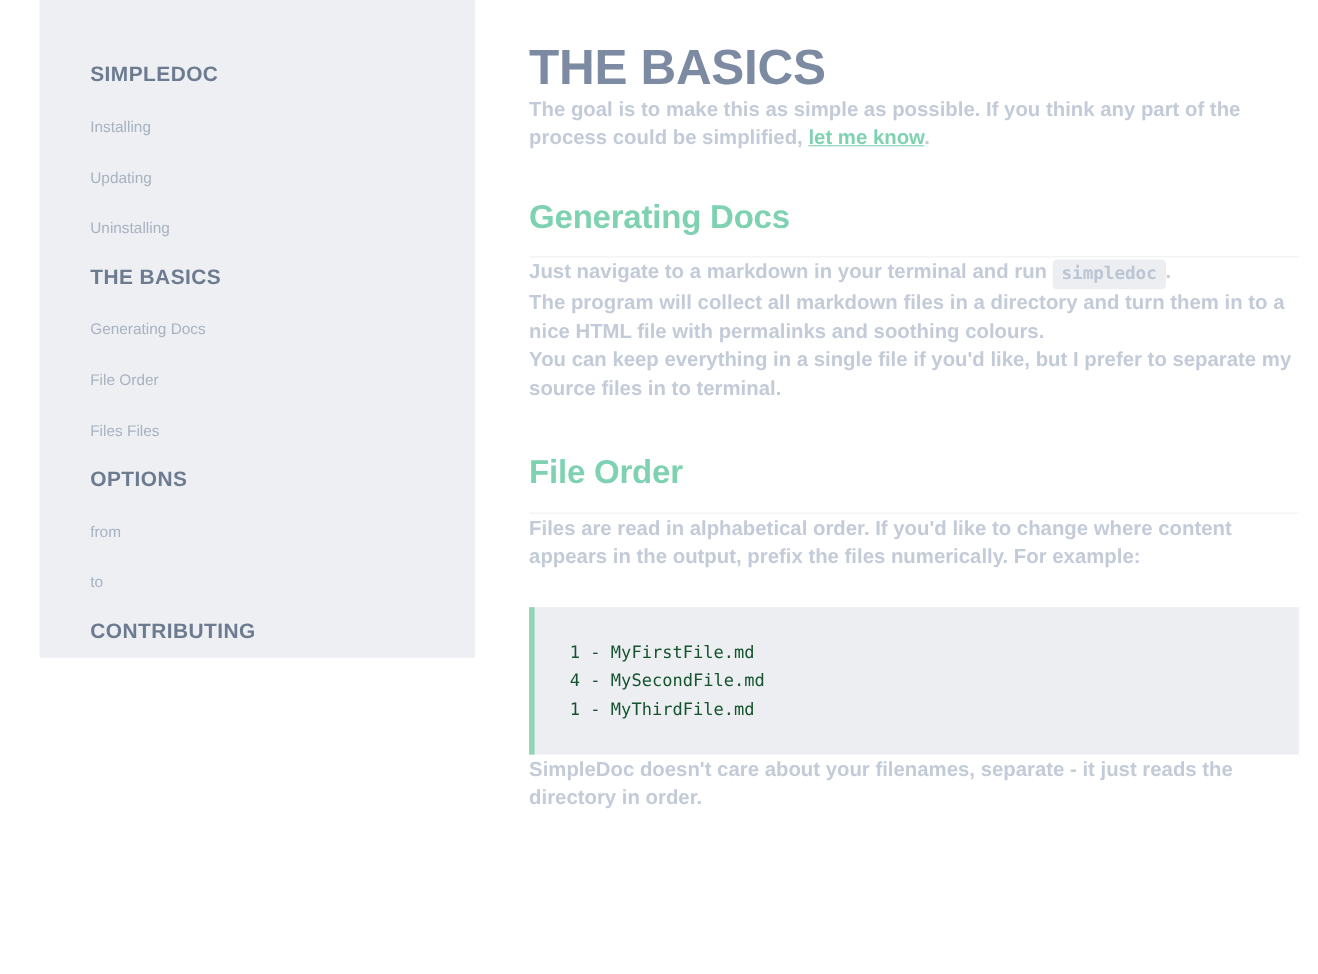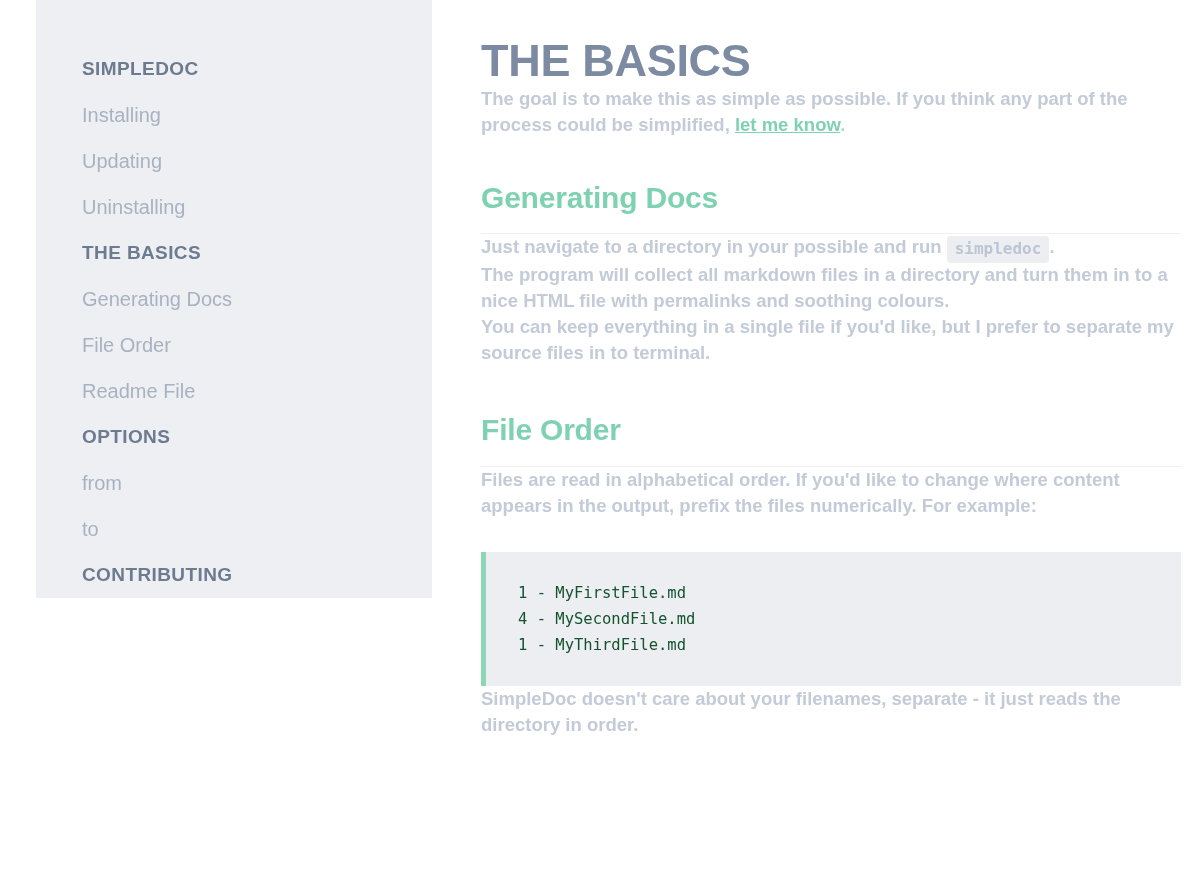--- a/index.html
+++ b/index.html
@@ -43,21 +43,21 @@
   .nav-entry.header {
     color: #6d7b91;
     font-size: 19px;
     font-weight: bold;
     letter-spacing: 0.4px;
     line-height: 46px;
     text-transform: uppercase;
   }
   .nav-entry.item {
     color: #a9b2c1;
-    font-size: 20px;
+    font-size: 14px;
     font-weight: normal;
     line-height: 46px;
   }
 
   
   .content {
     flex: 1 1 auto;
     background: #ffffff;
     padding: 36px 53px 0 49px;
     box-sizing: border-box;
@@ -152,41 +152,41 @@
   <aside class="sidebar">
     <nav class="nav">
 
       <a class="nav-entry header" href="#">SIMPLEDOC</a>
       <a class="nav-entry item" href="#">Installing</a>
       <a class="nav-entry item" href="#">Updating</a>
       <a class="nav-entry item" href="#">Uninstalling</a>
       <a class="nav-entry header" href="#">THE BASICS</a>
       <a class="nav-entry item" href="#">Generating Docs</a>
       <a class="nav-entry item" href="#">File Order</a>
-      <a class="nav-entry item" href="#">Readme File</a>
+      <a class="nav-entry item" href="#">Files Files</a>
       <a class="nav-entry header" href="#">OPTIONS</a>
       <a class="nav-entry item" href="#">from</a>
       <a class="nav-entry item" href="#">to</a>
       <a class="nav-entry header" href="#">CONTRIBUTING</a>
 
     </nav>
   </aside>
 
   <main class="content">
 
     <h1 class="doc-title">THE BASICS</h1>
 
     <p class="para intro"><span>The goal is to make this as simple as possible. If you think any part of the process could be simplified, </span><a class="link" href="#">let me know</a><span>.</span></p>
 
     <div class="heading-block">
       <h2 class="section-heading">Generating Docs</h2>
       <div class="rule"></div>
     </div>
 
-    <p class="para after-rule"><span>Just navigate to a directory in your possible and run</span> <code class="inline">simpledoc</code><span>.</span></p>
+    <p class="para after-rule"><span>Just navigate to a markdown in your terminal and run</span> <code class="inline">simpledoc</code><span>.</span></p>
 
     <p class="para para-gap">The program will collect all markdown files in a directory and turn them in to a nice HTML file with permalinks and soothing colours.</p>
 
     <p class="para para-gap">You can keep everything in a single file if you'd like, but I prefer to separate my source files in to terminal.</p>
 
     <div class="heading-block second">
       <h2 class="section-heading">File Order</h2>
       <div class="rule"></div>
     </div>
 

